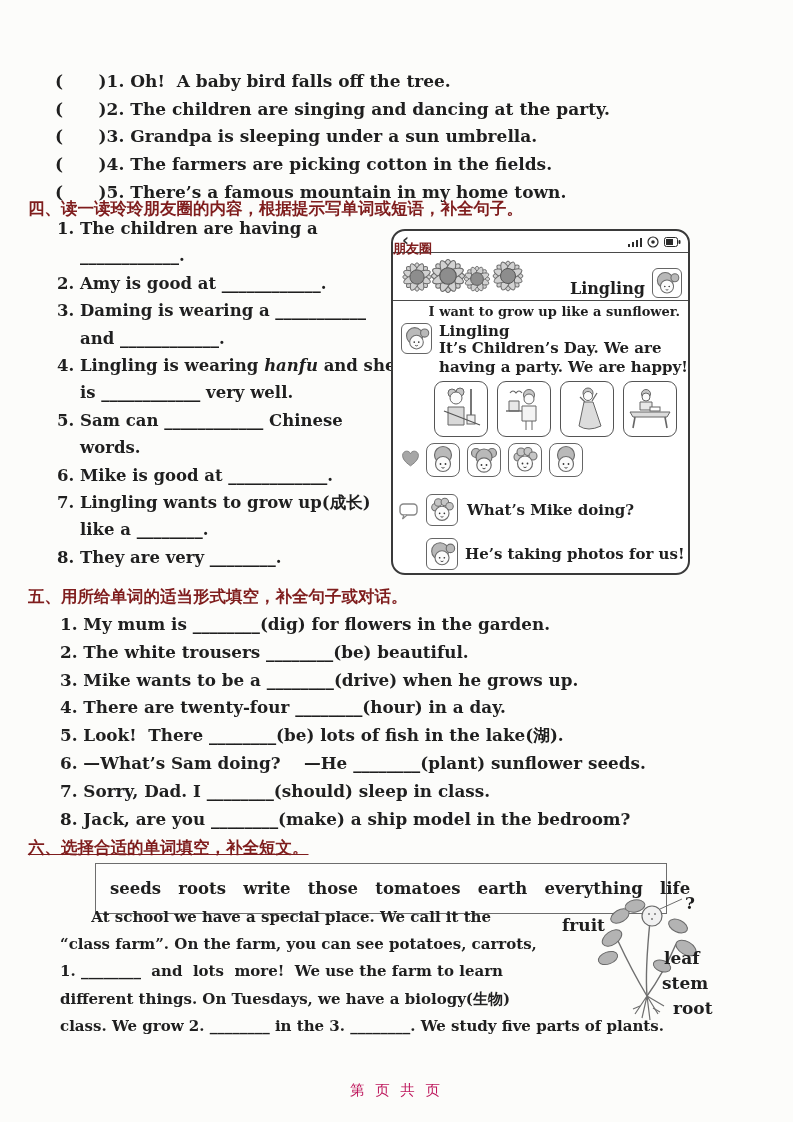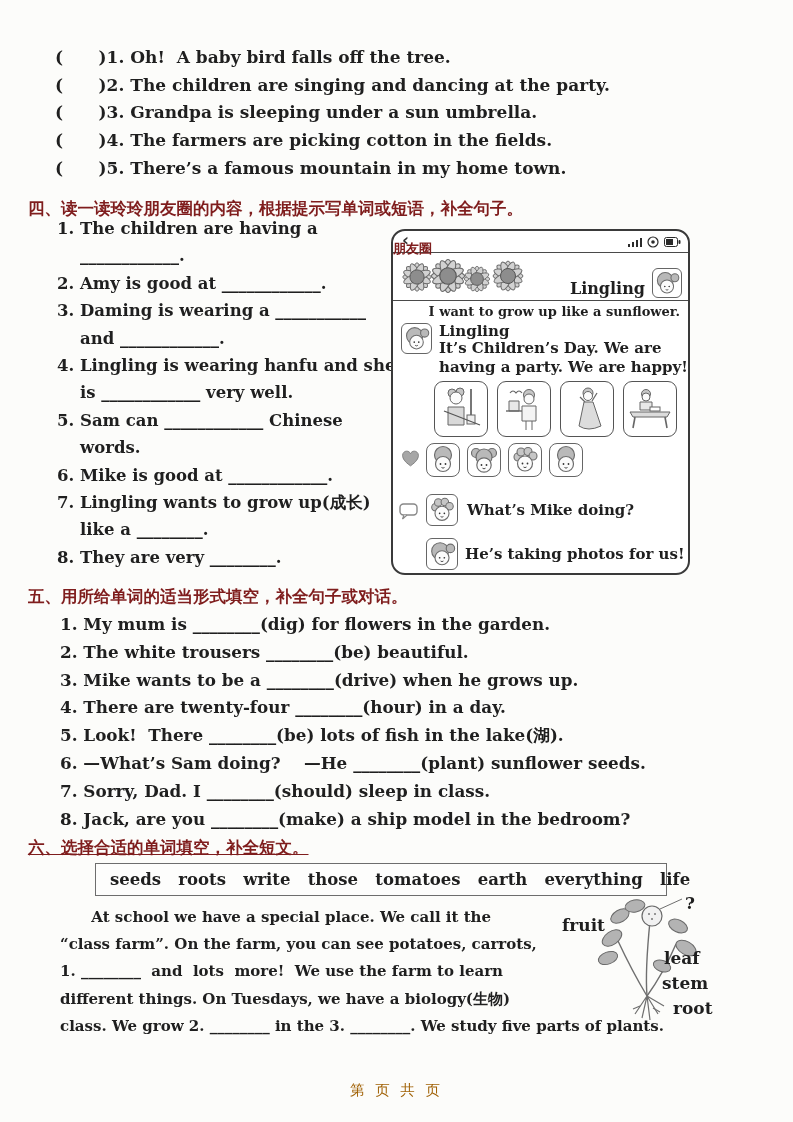--- a/index.html
+++ b/index.html
@@ -4,29 +4,29 @@
 <style>
   html,body{margin:0;padding:0;}
   .page{position:relative;width:793px;height:1122px;background:#fcfcfa;overflow:hidden;
         font-family:"DejaVu Serif",serif;color:#222;}
   .pre{white-space:pre;}
   .ser{font-family:"DejaVu Serif",serif;font-weight:bold;color:#1f1f1f;}
   .cn{font-family:"DejaVu Sans",sans-serif;font-weight:bold;color:#7f1d1d;}
   .abs{position:absolute;}
 
   
-  .listen{left:55px;top:44px;font-size:17px;line-height:27.7px;}
+  .listen{left:55px;top:68px;font-size:17px;line-height:27.7px;}
 
   
   .sec-title{left:28px;font-size:16.5px;}
 
   
   .s4{left:57px;top:215px;width:340px;font-size:16.5px;line-height:27.4px;}
   .s4 .cont{margin-left:23px;}
-  .it{margin-top:10px;}
+  .it{font-style:italic;margin-top:10px;}
 
   
   .phone{left:391px;top:229px;width:299px;height:346px;border:2px solid #3a3a3a;
          border-radius:14px;background:#fff;box-sizing:border-box;}
   .ph-head{position:absolute;left:0;right:0;top:0;height:21px;border-bottom:1.5px solid #4a4a4a;}
   .ph-back{position:absolute;left:9px;top:-1px;font-size:17px;font-weight:bold;color:#333;
            font-family:"DejaVu Sans",sans-serif;}
   .ph-title{position:absolute;left:0;right:0;top:9px;text-align:left;font-size:13px;}
   .ph-status{position:absolute;right:7px;top:5px;display:flex;align-items:center;gap:5px;}
   .sig{display:flex;align-items:flex-end;gap:1.5px;}
@@ -41,28 +41,28 @@
   .ph-photos .pbox{width:54px;height:56px;border:1.4px solid #555;border-radius:9px;background:#fff;
                    display:flex;align-items:center;justify-content:center;box-sizing:border-box;}
   .ph-likes{position:absolute;left:33px;top:212px;display:flex;gap:7px;}
   .ph-likes .av{width:34px;height:34px;border-radius:8px;}
   .cm-text{font-size:15px;position:absolute;}
 
   
   .s5{left:60px;top:611px;font-size:16.8px;line-height:27.8px;}
 
   
-  .wordbox{left:95px;top:863px;width:572px;height:33px;border:1.2px solid #6d6d6d;
+  .wordbox{left:95px;top:863px;width:572px;height:51px;border:1.2px solid #6d6d6d;
            background:#fdfdfc;display:flex;align-items:center;padding-left:14px;
            font-size:16.5px;box-sizing:border-box;}
   .s6p{left:60px;top:904px;font-size:15px;line-height:27.2px;}
   .plant{left:560px;top:893px;width:180px;height:140px;}
   .plant .lab{position:absolute;font-size:17px;}
   .footer{left:0;right:0;top:1081px;text-align:center;font-size:14.5px;letter-spacing:3px;
-          font-family:"DejaVu Sans",sans-serif;color:#a16207;}
+          font-family:"DejaVu Sans",sans-serif;color:#be185d;}
 </style>
 </head>
 <body>
 
 <svg width="0" height="0" style="position:absolute">
   <defs>
     <symbol id="av-pony" viewBox="0 0 32 32">
       <circle cx="14" cy="13" r="9" fill="#b9b9b9" stroke="#6e6e6e" stroke-width="1.2"></circle>
       <circle cx="25" cy="10" r="4.5" fill="#b9b9b9" stroke="#6e6e6e" stroke-width="1.2"></circle>
       <circle cx="16" cy="20" r="7.5" fill="#fbfbfb" stroke="#6e6e6e" stroke-width="1.2"></circle>

